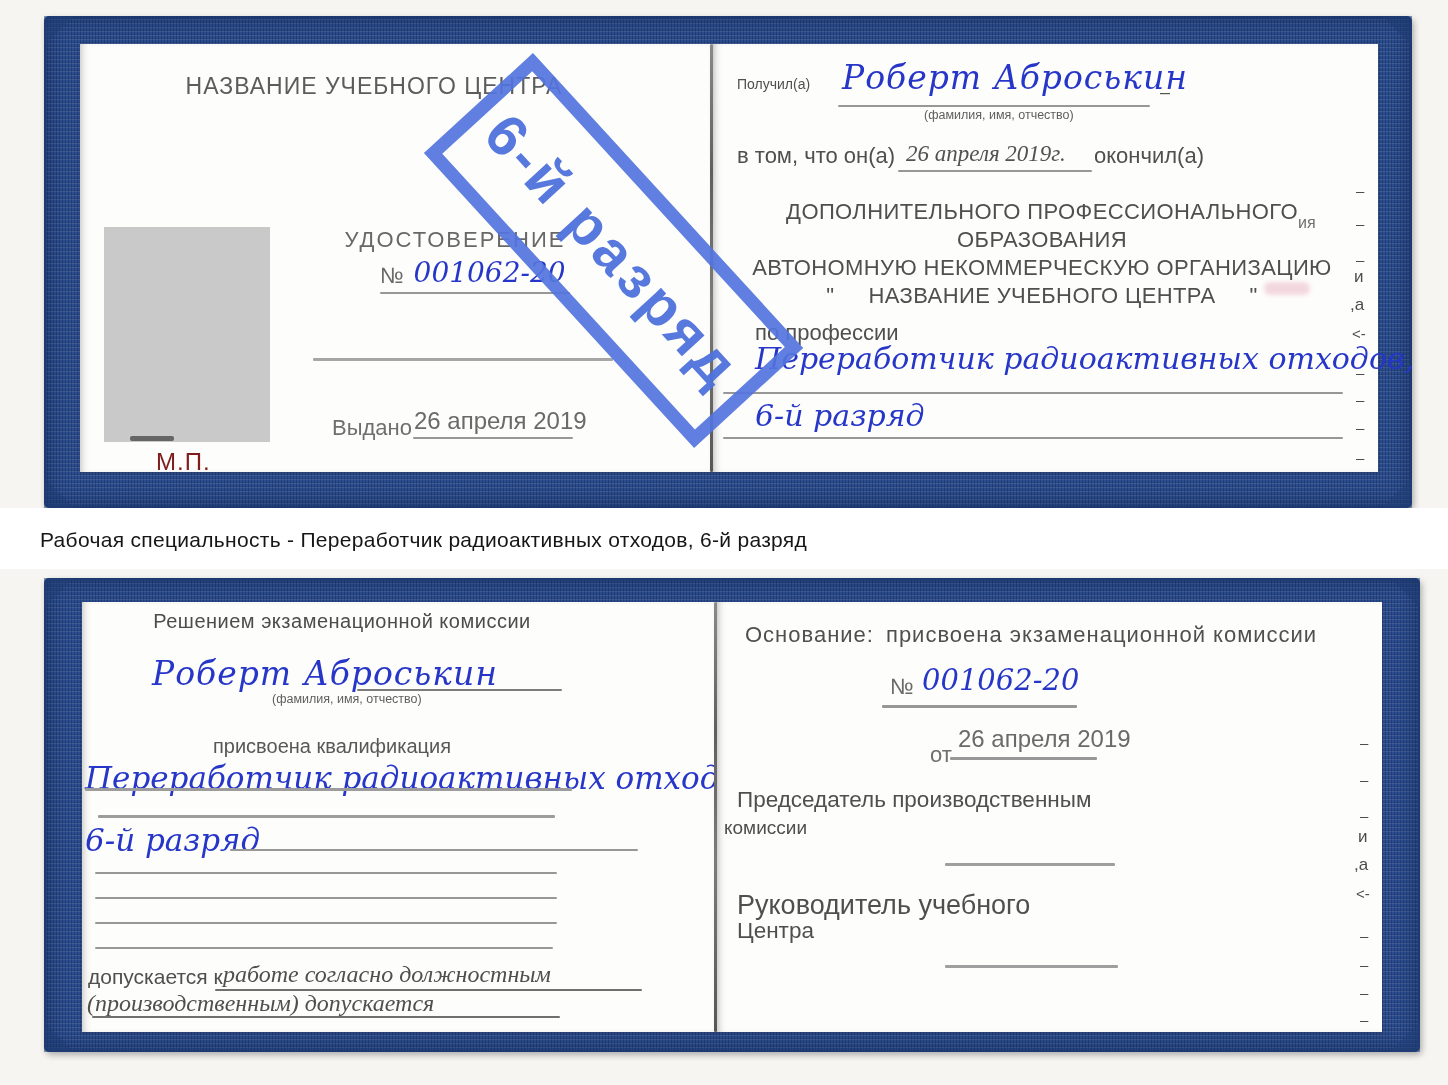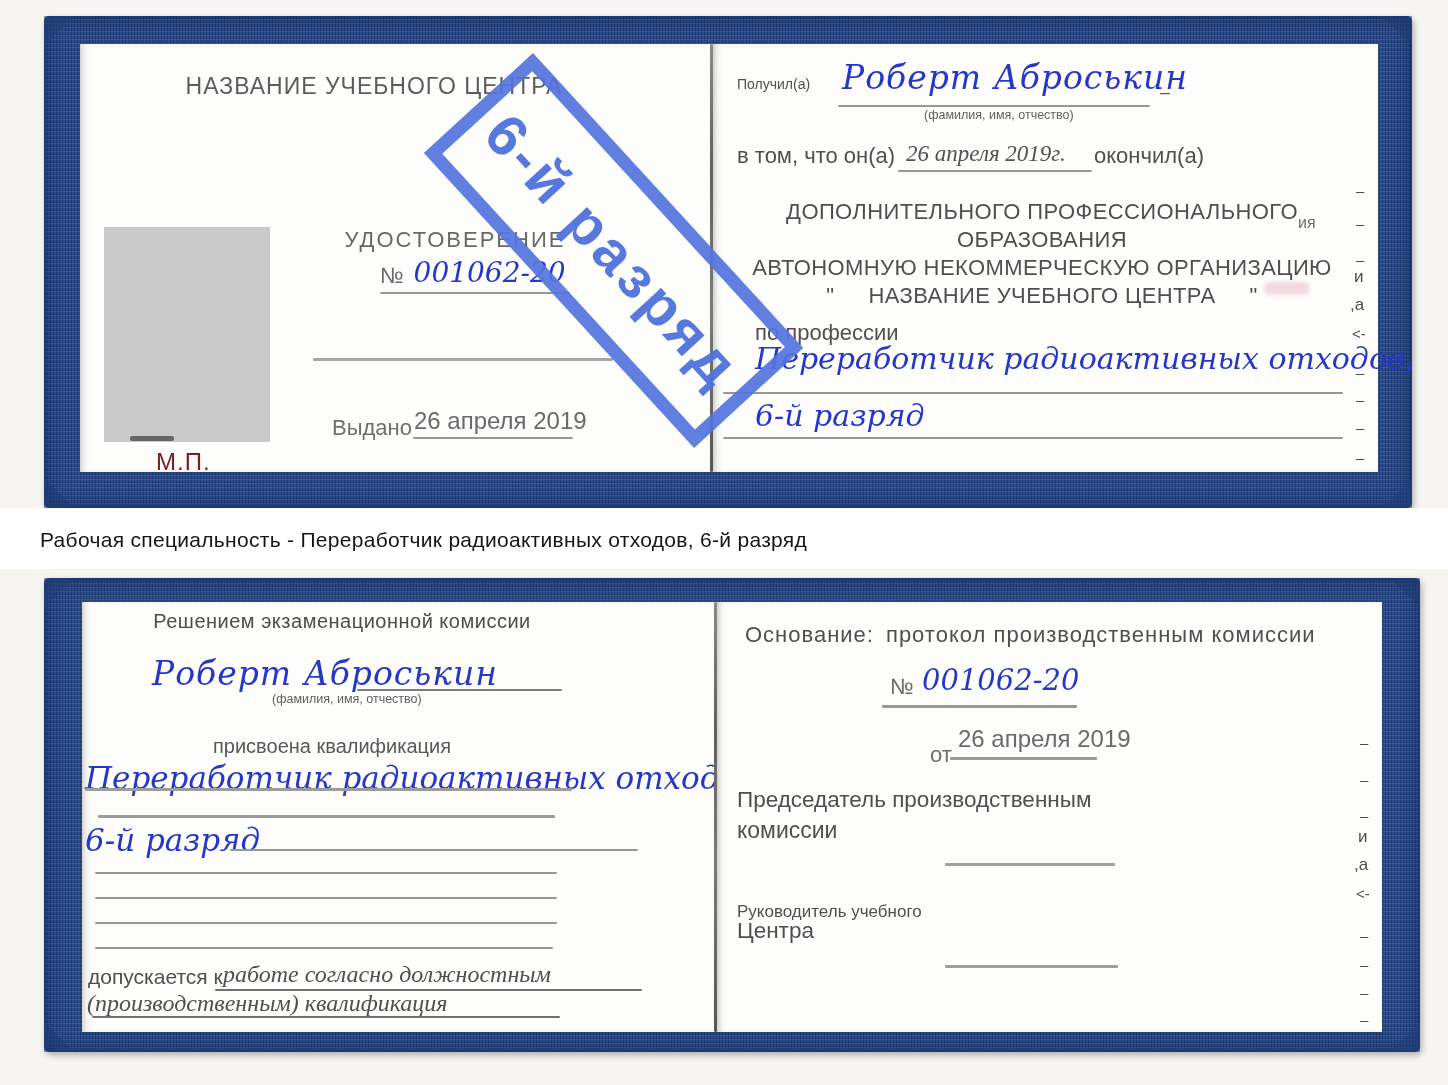--- a/index.html
+++ b/index.html
@@ -152,44 +152,44 @@
       <div class="rule" style="left:148px;top:247px;width:408px;"></div>
 
       <div class="rule" style="left:13px;top:270px;width:462px;"></div>
       <div class="rule" style="left:13px;top:295px;width:462px;"></div>
       <div class="rule" style="left:13px;top:320px;width:462px;"></div>
       <div class="rule" style="left:13px;top:345px;width:458px;"></div>
 
       <div class="abs printed" style="left:6px;top:363px;font-size:21px;">допускается к</div>
       <div class="abs ital" style="left:141px;top:359px;font-size:24px;color:#4f4f4f;">работе согласно должностным</div>
       <div class="rule" style="left:133px;top:387px;width:427px;height:1.5px;background:#6f6f6f;"></div>
-      <div class="abs ital" style="left:5px;top:388px;font-size:24px;color:#4f4f4f;">(производственным) квалификация</div>
+      <div class="abs ital" style="left:5px;top:388px;font-size:24px;color:#4f4f4f;">(производственным) допускается</div>
       <div class="rule" style="left:10px;top:414px;width:468px;height:1.5px;background:#6f6f6f;"></div>
     </div>
 
     <div class="spine" style="left:670px;top:24px;height:430px;"></div>
 
     <div class="page right-shade" style="left:672px;top:24px;width:666px;height:430px;">
       <div class="abs printed" style="left:29px;top:20px;font-size:22px;letter-spacing:1px;white-space:nowrap;">
-        <span style="margin-right:12px;">Основание:</span><span>протокол производственным комиссии</span>
+        <span style="margin-right:12px;">Основание:</span><span>присвоена экзаменационной комиссии</span>
       </div>
 
       <div class="abs printed" style="left:174px;top:72px;font-size:22px;color:#6a6a6a;">№</div>
       <div class="abs hand" style="left:206px;top:61px;font-size:29px;">001062-20</div>
       <div class="rule" style="left:166px;top:103px;width:195px;height:2.5px;"></div>
 
       <div class="abs printed" style="left:214px;top:140px;font-size:22px;color:#6f6f6f;">от</div>
       <div class="abs printed" style="left:242px;top:123px;font-size:24px;color:#6a6a6a;white-space:nowrap;">26 апреля 2019</div>
       <div class="rule" style="left:234px;top:155px;width:147px;height:2.5px;"></div>
 
       <div class="abs printed" style="left:21px;top:185px;font-size:22.5px;">Председатель производственным</div>
-      <div class="abs printed" style="left:21px;top:215px;font-size:23px;">комиссии</div>
+      <div class="abs printed" style="left:8px;top:215px;font-size:19px;">комиссии</div>
       <div class="rule" style="left:229px;top:261px;width:170px;height:2.5px;background:#9f9f9f;"></div>
 
-      <div class="abs printed" style="left:21px;top:288px;font-size:17px;margin-top:12px;">Руководитель учебного</div>
+      <div class="abs printed" style="left:21px;top:288px;font-size:27px;">Руководитель учебного</div>
       <div class="abs printed" style="left:21px;top:316px;font-size:22.5px;">Центра</div>
       <div class="rule" style="left:229px;top:363px;width:173px;height:2.5px;background:#9f9f9f;"></div>
 
       <span class="edge-mark" style="left:644px;top:133px;">–</span>
       <span class="edge-mark" style="left:644px;top:170px;">–</span>
       <span class="edge-mark" style="left:644px;top:206px;">–</span>
       <span class="edge-mark" style="left:642px;top:226px;font-size:17px;">и</span>
       <span class="edge-mark" style="left:638px;top:254px;font-size:17px;">,а</span>
       <span class="edge-mark" style="left:640px;top:284px;">&lt;-</span>
       <span class="edge-mark" style="left:644px;top:326px;">–</span>

